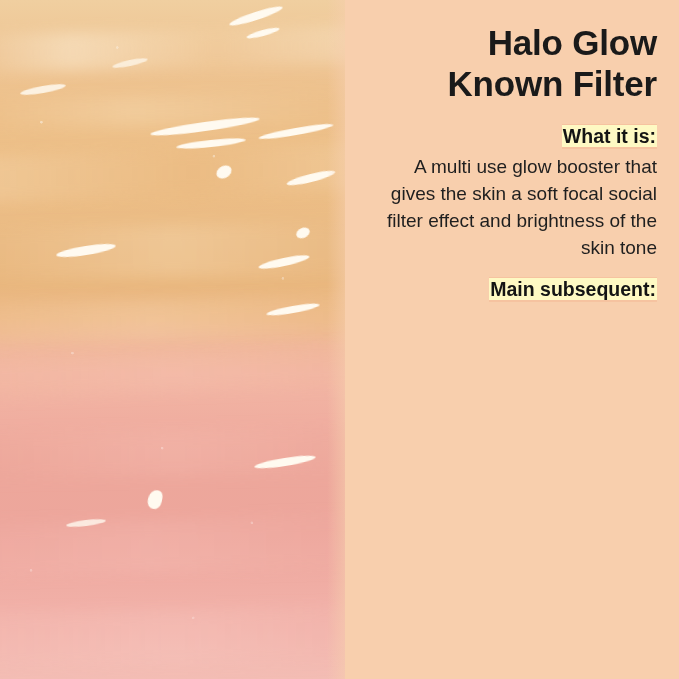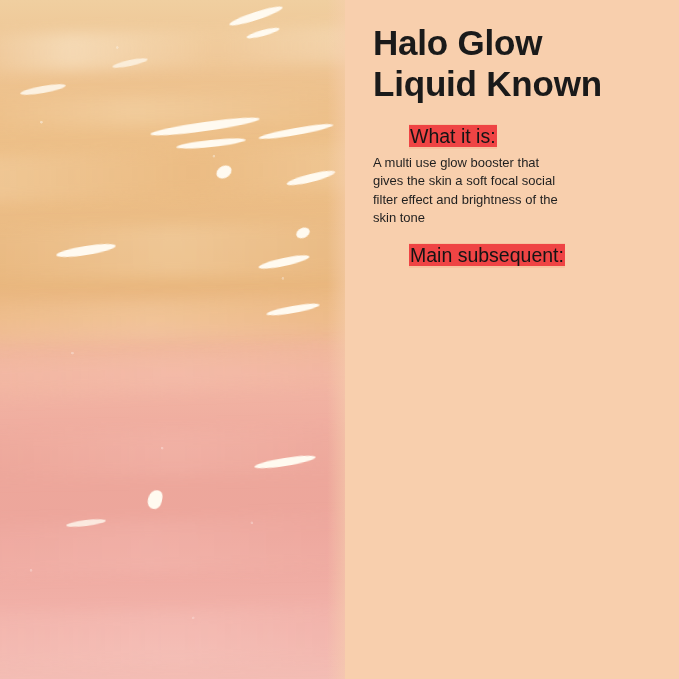--- a/index.html
+++ b/index.html
@@ -116,44 +116,45 @@
   }
 
   
   .text-panel {
     position: relative;
     width: 334px;
     height: 679px;
     padding: 22px 22px 0 28px;
     box-sizing: border-box;
     background: #f8cfad;
+    text-align: right;
   }
   .title {
     font-size: 35px;
     line-height: 1.18;
     font-weight: bold;
     color: #1a1a1a;
     letter-spacing: -0.2px;
     margin: 0 0 18px 0;
   }
   .section { margin-bottom: 14px; }
   .heading-wrap { margin: 0 0 5px 0; }
   .heading {
     display: inline;
     font-size: 19.5px;
-    font-weight: normal;
+    font-weight: bold;
     color: #141414;
-    background: #ef4444;
+    background: #fef9c3;
     box-shadow: 0 2px 0 0 #f6c3a0, 0 -1px 0 0 #f6c3a0;
     padding: 0 1px;
     line-height: 1.35;
     margin-left: 36px;
   }
   .body-text {
-    font-size: 13px;
+    font-size: 19px;
     line-height: 1.42;
     color: #1f1f1f;
     margin: 0;
     white-space: pre-line;
   }
 </style>
 </head>
 <body>
 
 <div class="page">
@@ -187,21 +188,21 @@
     <div class="gloss g15"></div>
     <div class="gloss g16"></div>
 
     <div class="shimmer"></div>
     <div class="blend-edge"></div>
   </div>
 
   <div class="text-panel">
     <h1 class="title">
       <span>Halo Glow</span><br>
-      <span>Liquid Known</span>
+      <span>Known Filter</span>
     </h1>
 
     <div class="section">
       <div class="heading-wrap">
         <span class="heading">What it is:</span>
       </div>
       <p class="body-text">A multi use glow booster that
 gives the skin a soft focal social
 filter effect and brightness of the
 skin tone</p>

